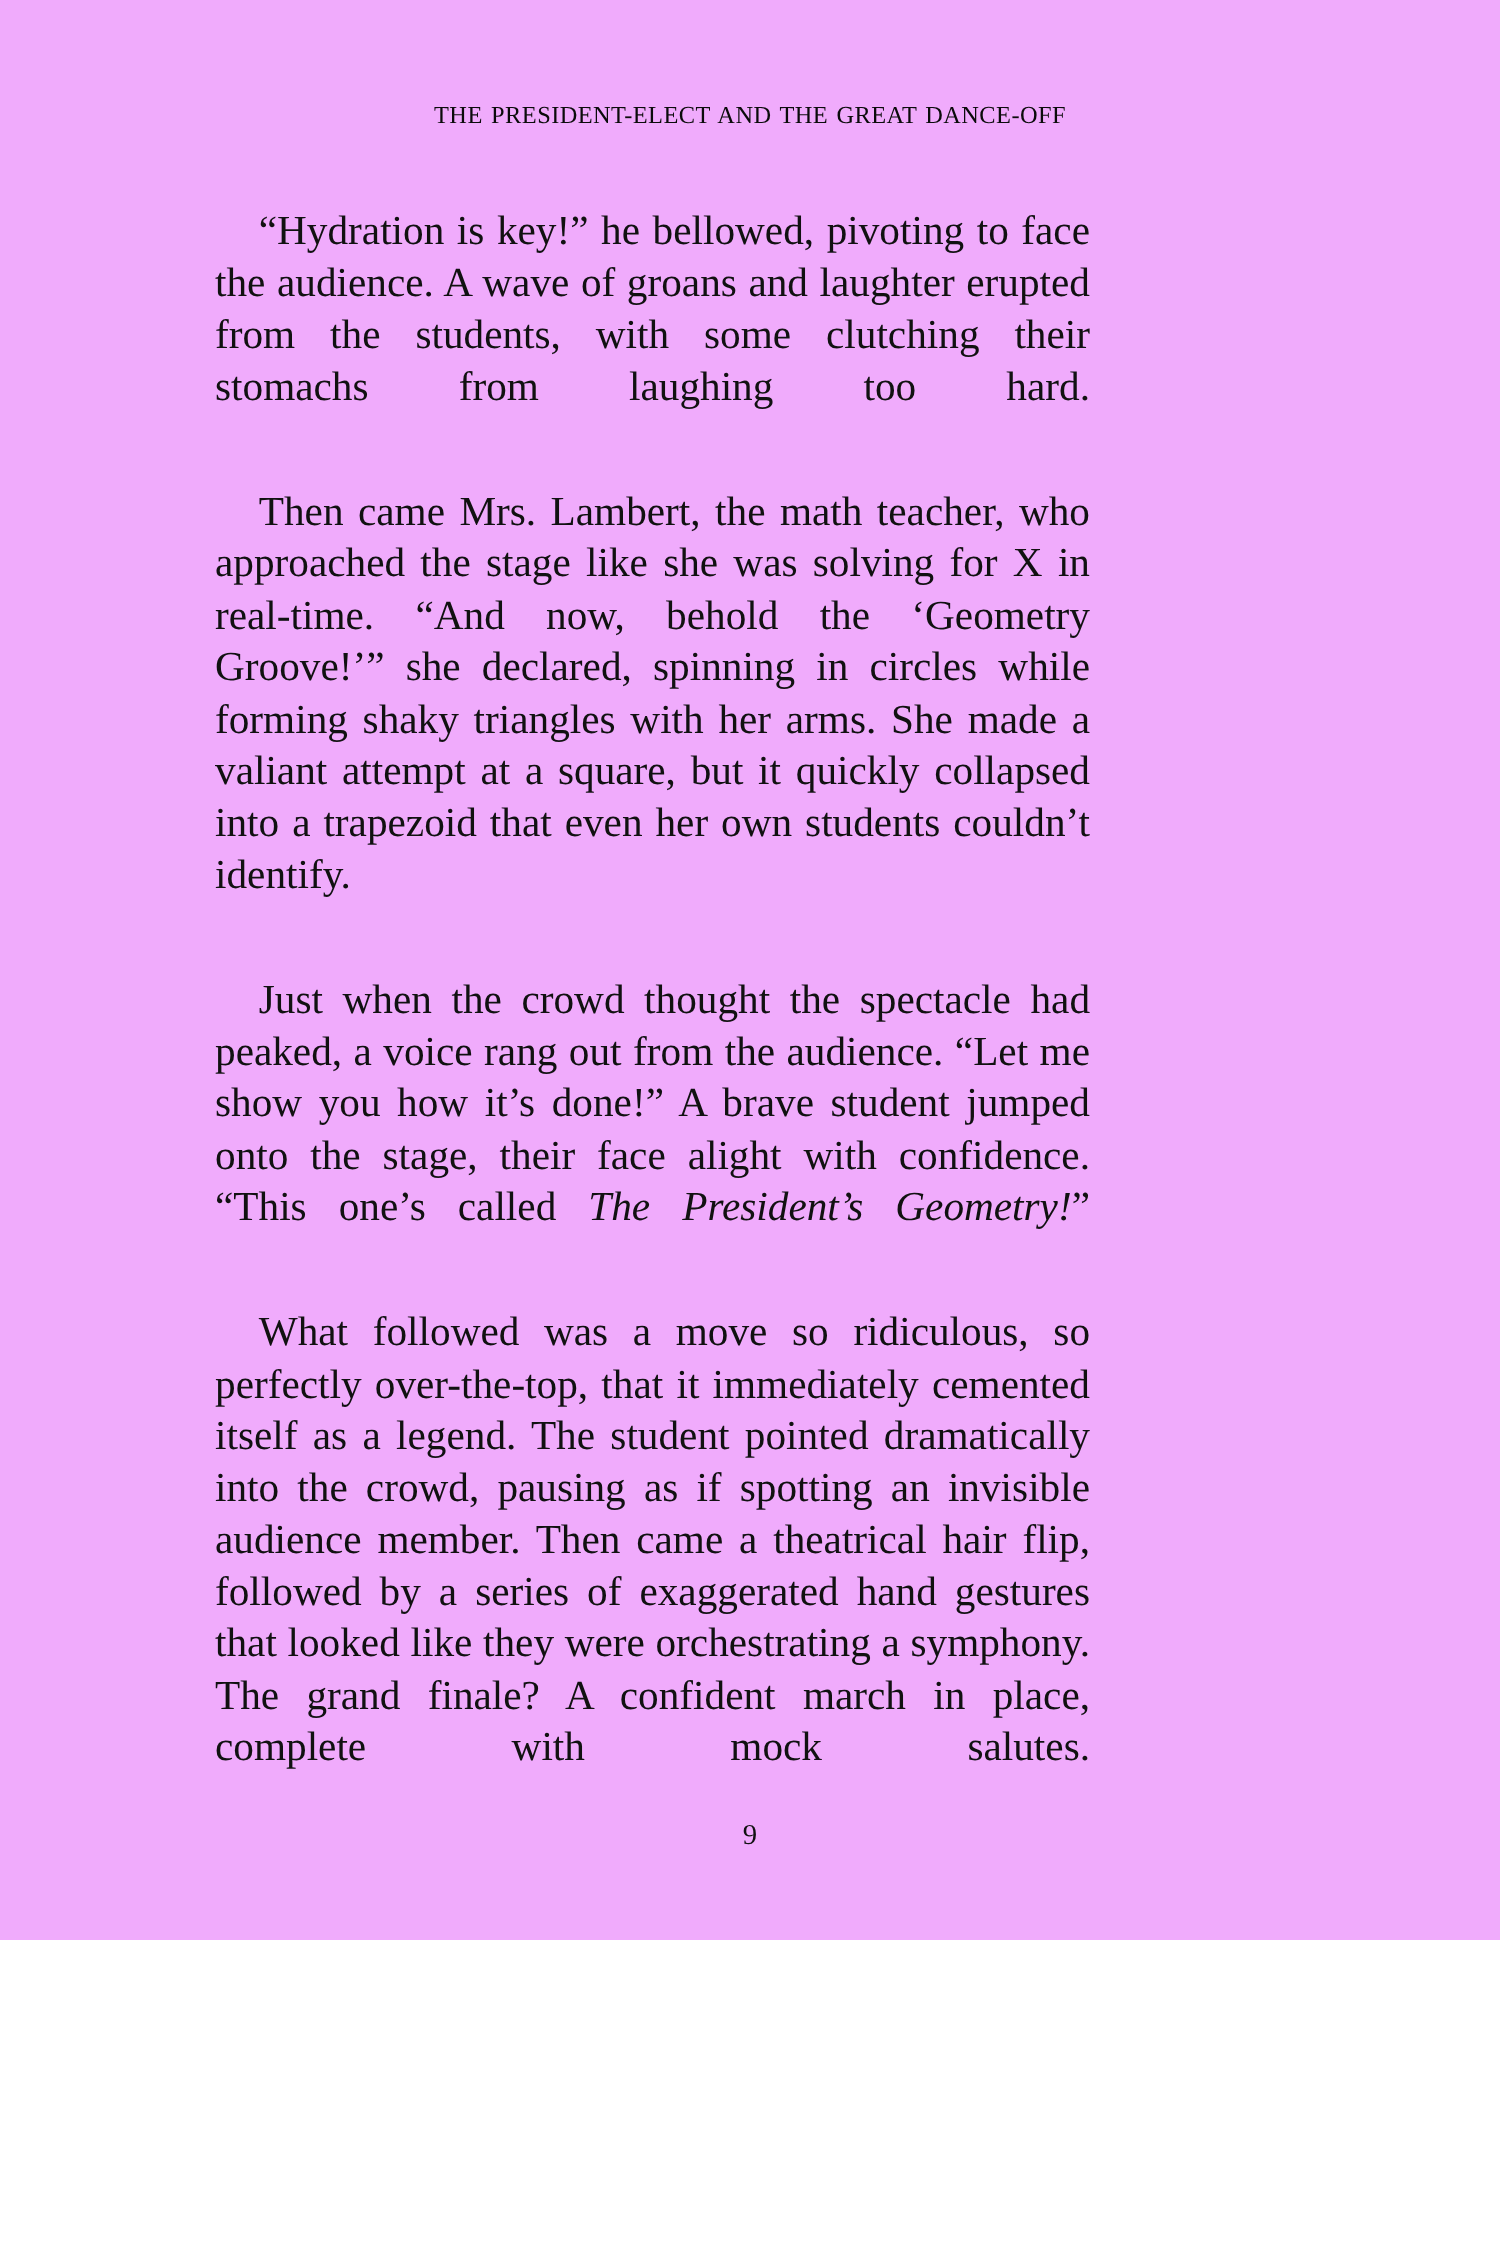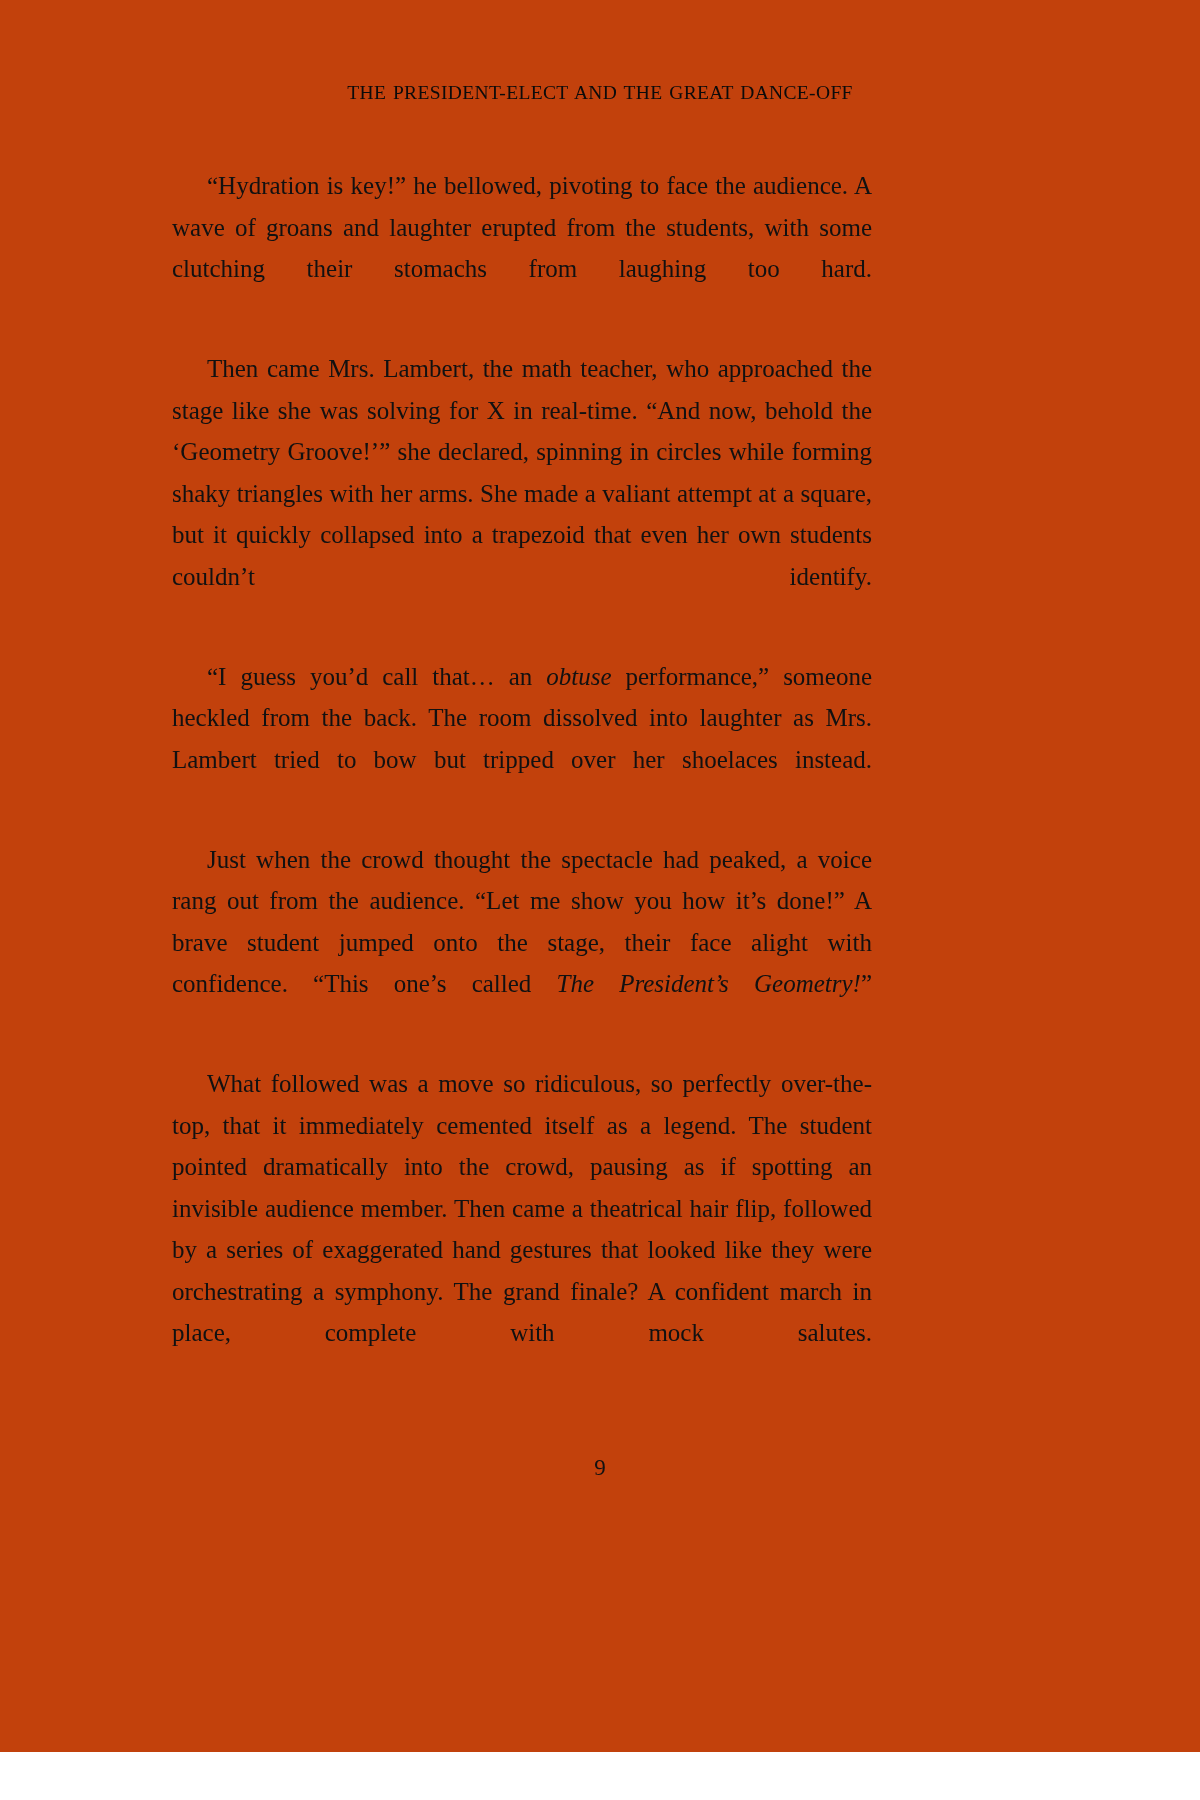--- a/index.html
+++ b/index.html
@@ -11,24 +11,24 @@
     width: 1200px;
     height: 1800px;
     font-family: "Liberation Serif", "DejaVu Serif", serif;
     color: #000000;
     position: relative;
     overflow: hidden;
   }
 
   .page {
     width: 1200px;
-    height: 1752px;
+    height: 1552px;
     box-sizing: border-box;
     position: relative;
-    background: #c2410c;
+    background: #f0abfc;
     text-decoration: underline;
   }
 
   
   .running-header {
     position: absolute;
     top: 82px;
     left: 0;
     width: 1200px;
     text-align: center;
@@ -46,21 +46,21 @@
     top: 165px;
     left: 172px;
     width: 700px;
   }
 
   .para {
     margin: 0 0 0 0;
     text-align: justify;
     text-justify: inter-word;
     text-indent: 35px;
-    font-size: 25px;
+    font-size: 33px;
     line-height: 41.5px;
     color: #111111;
     hyphens: none;
   }
 
   .para + .para {
     margin-top: 17px;
   }
 
   .para em, .para i {
@@ -88,20 +88,19 @@
 </head>
 <body>
 
 <div class="page">
 
   <div class="running-header">THE PRESIDENT-ELECT AND THE GREAT DANCE-OFF</div>
 
   <div class="textblock">
     <p class="para"><span>“Hydration is key!” he bellowed, pivoting to face the audience. A wave of groans and laughter erupted from the students, with some clutching their stomachs from laughing too hard.</span></p>
     <p class="para"><span>Then came Mrs. Lambert, the math teacher, who approached the stage like she was solving for X in real-time. “And now, behold the ‘Geometry Groove!’” she declared, spinning in circles while forming shaky triangles with her arms. She made a valiant attempt at a square, but it quickly collapsed into a trapezoid that even her own students couldn’t identify.</span></p>
-    <p class="para"><span>“I guess you’d call that… an </span><em>obtuse</em><span> performance,” someone heckled from the back. The room dissolved into laughter as Mrs. Lambert tried to bow but tripped over her shoelaces instead.</span></p>
     <p class="para"><span>Just when the crowd thought the spectacle had peaked, a voice rang out from the audience. “Let me show you how it’s done!” A brave student jumped onto the stage, their face alight with confidence. “This one’s called </span><em>The President’s Geometry!</em><span>”</span></p>
     <p class="para"><span>What followed was a move so ridiculous, so perfectly over-the-top, that it immediately cemented itself as a legend. The student pointed dramatically into the crowd, pausing as if spotting an invisible audience member. Then came a theatrical hair flip, followed by a series of exaggerated hand gestures that looked like they were orchestrating a symphony. The grand finale? A confident march in place, complete with mock salutes.</span></p>
   </div>
 
   <div class="folio">9</div>
 
 </div>
 
 </body></html>

